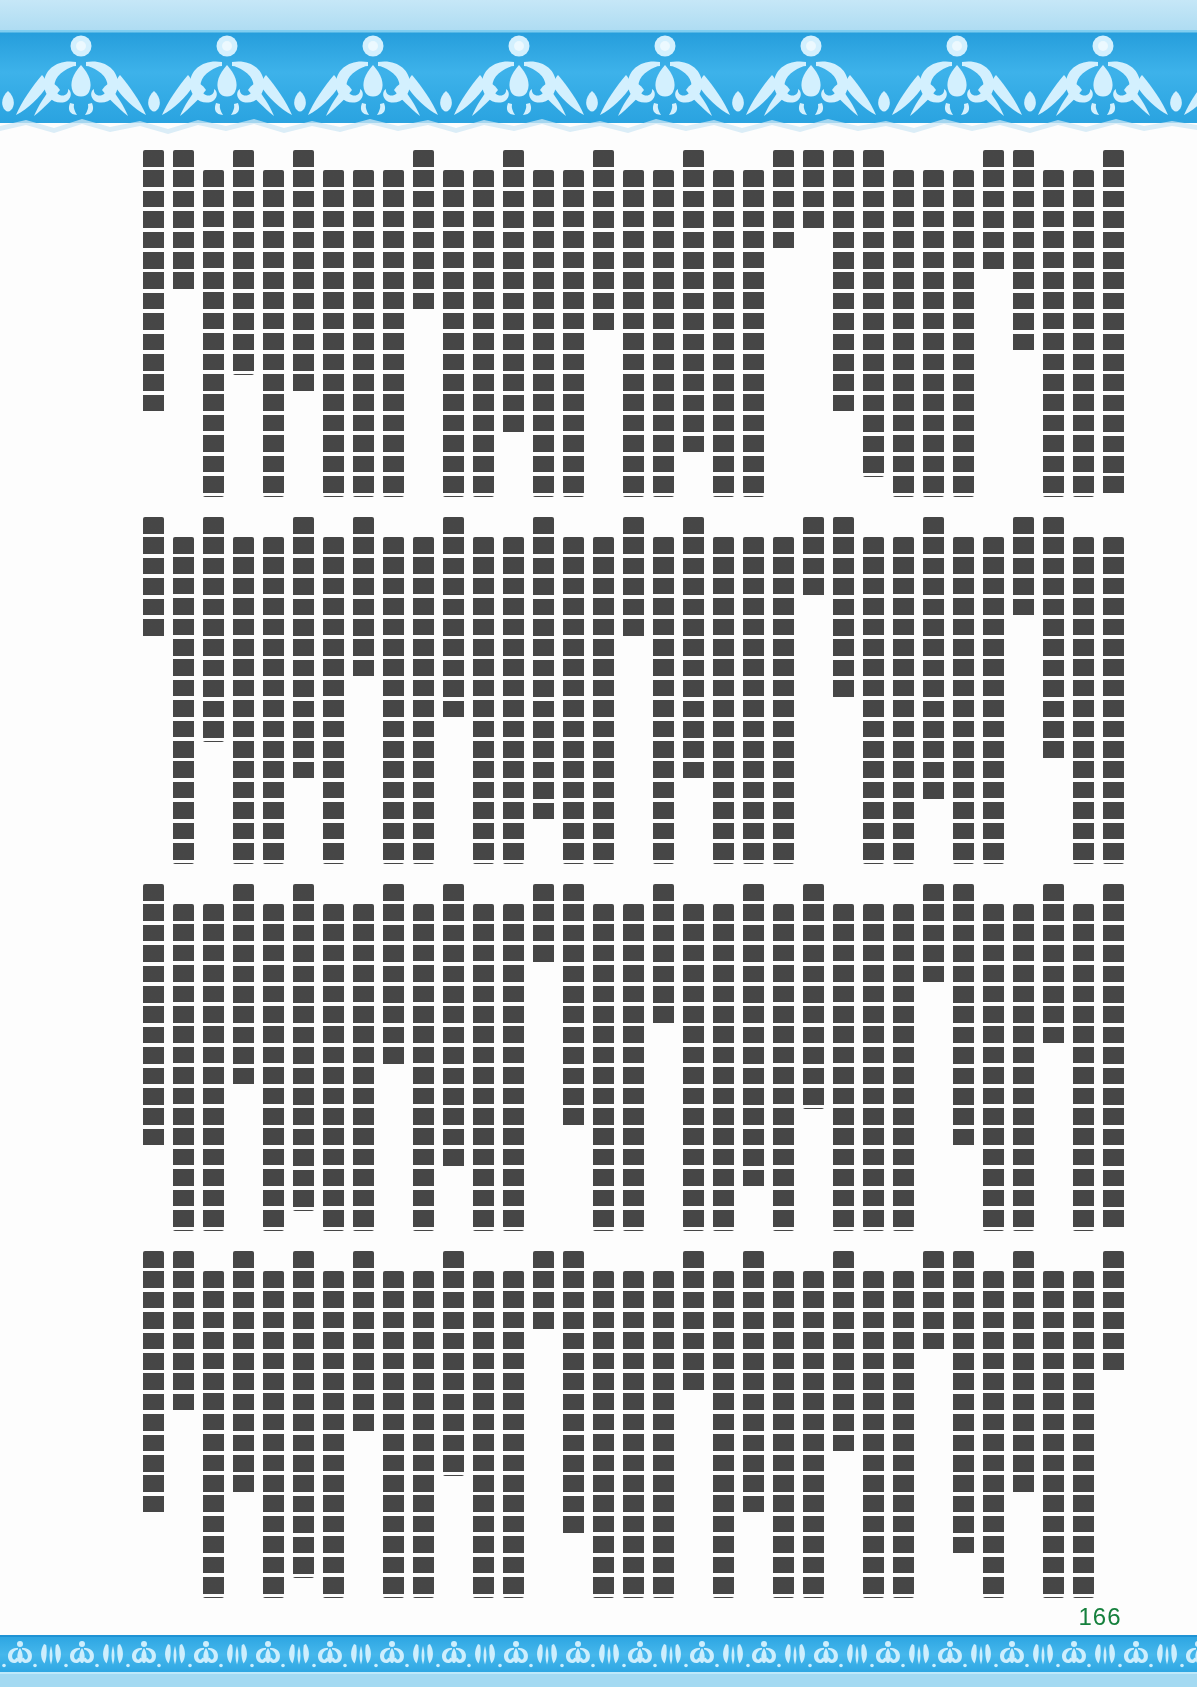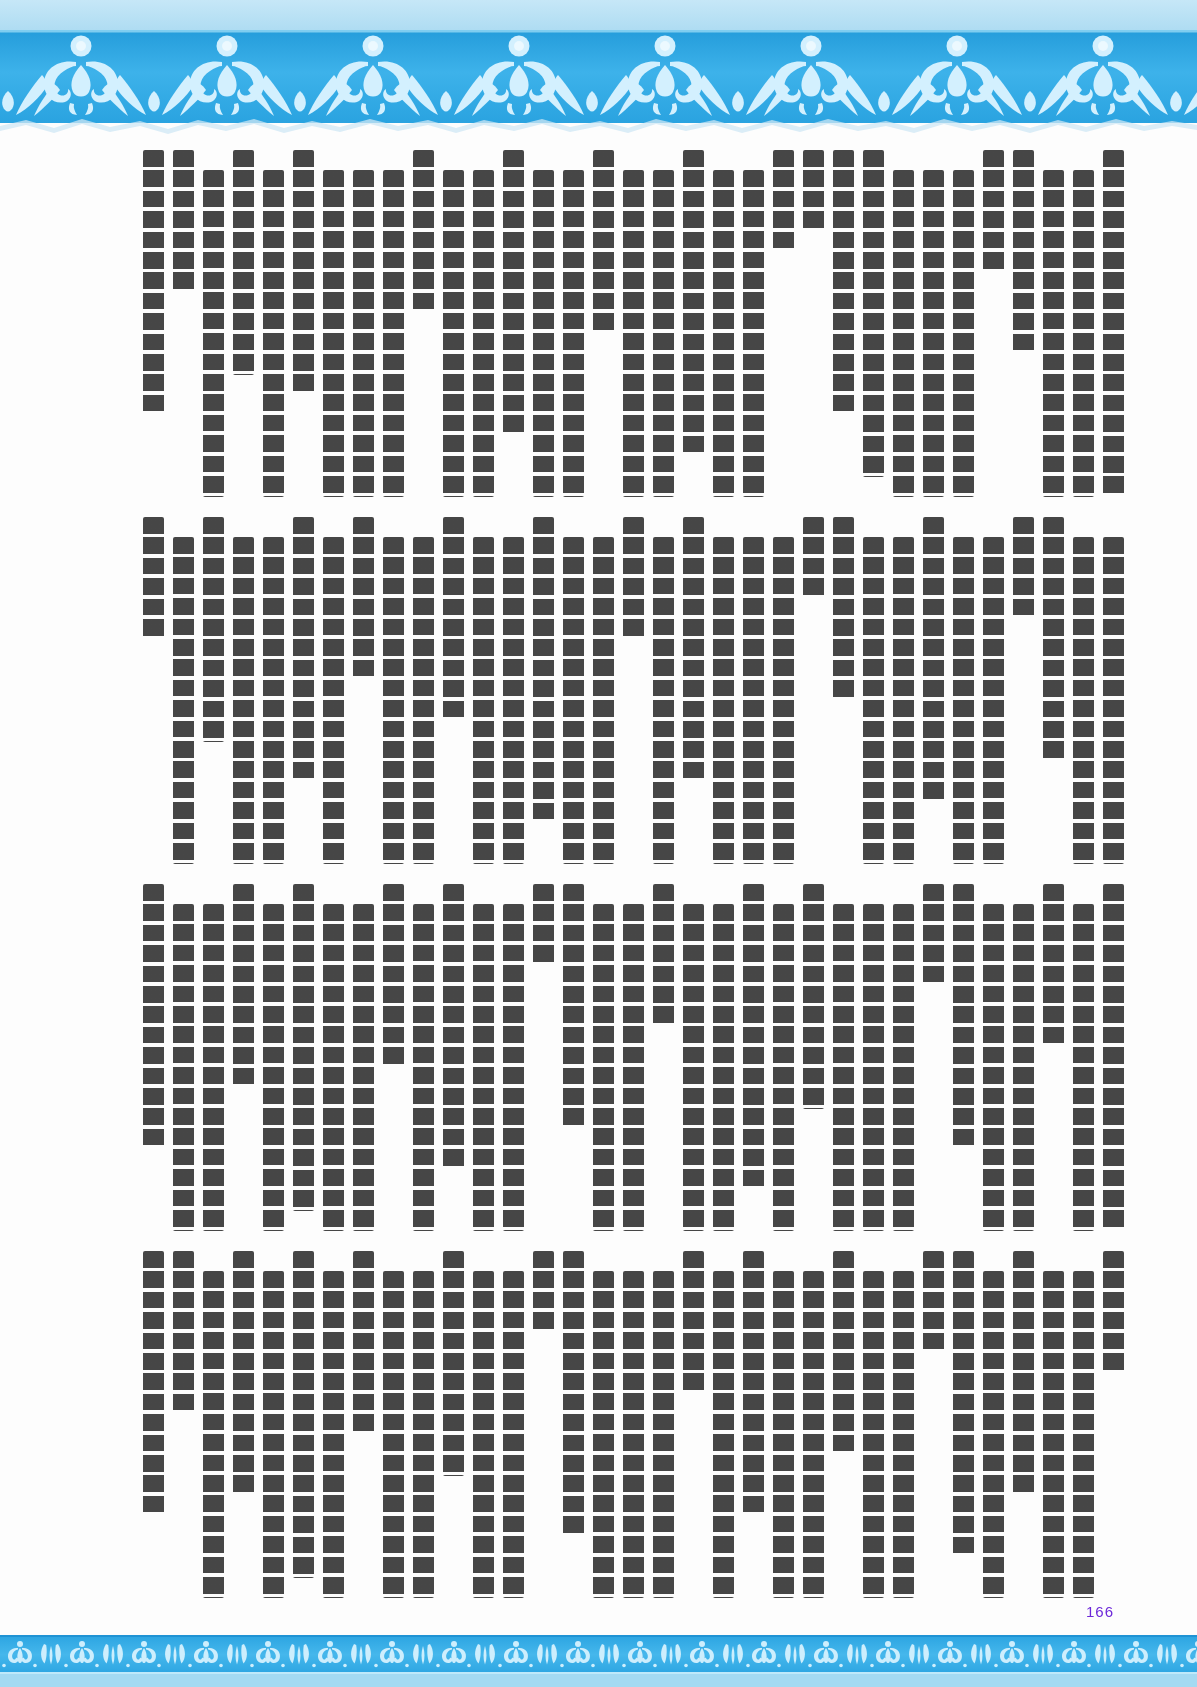--- a/index.html
+++ b/index.html
@@ -40,23 +40,23 @@
       rgba(38,38,38,0.85) 16.6px,
       rgba(38,38,38,0) 16.6px,
       rgba(38,38,38,0) 20.4px);
   }
   .page-number{
     position:absolute;
     left:1070px;top:1603px;
     width:60px;
     text-align:center;
     font-family:"Liberation Sans","DejaVu Sans",sans-serif;
-    font-size:15px;
+    font-size:24px;
     letter-spacing:1px;
-    color:#6d28d9;
+    color:#15803d;
   }
 </style>
 </head>
 <body>
 
 <div class="page">
 
   <svg class="border-top" width="1197" height="150" viewBox="0 0 1197 150" aria-hidden="true">
     <defs>
       <linearGradient id="bandGrad" x1="0" y1="0" x2="0" y2="1">

